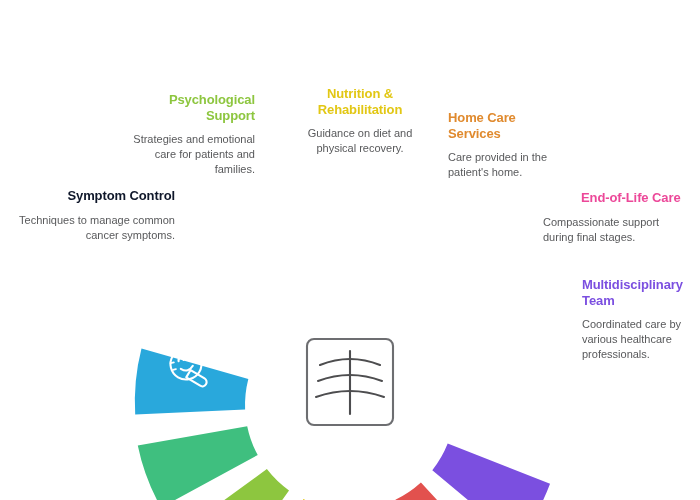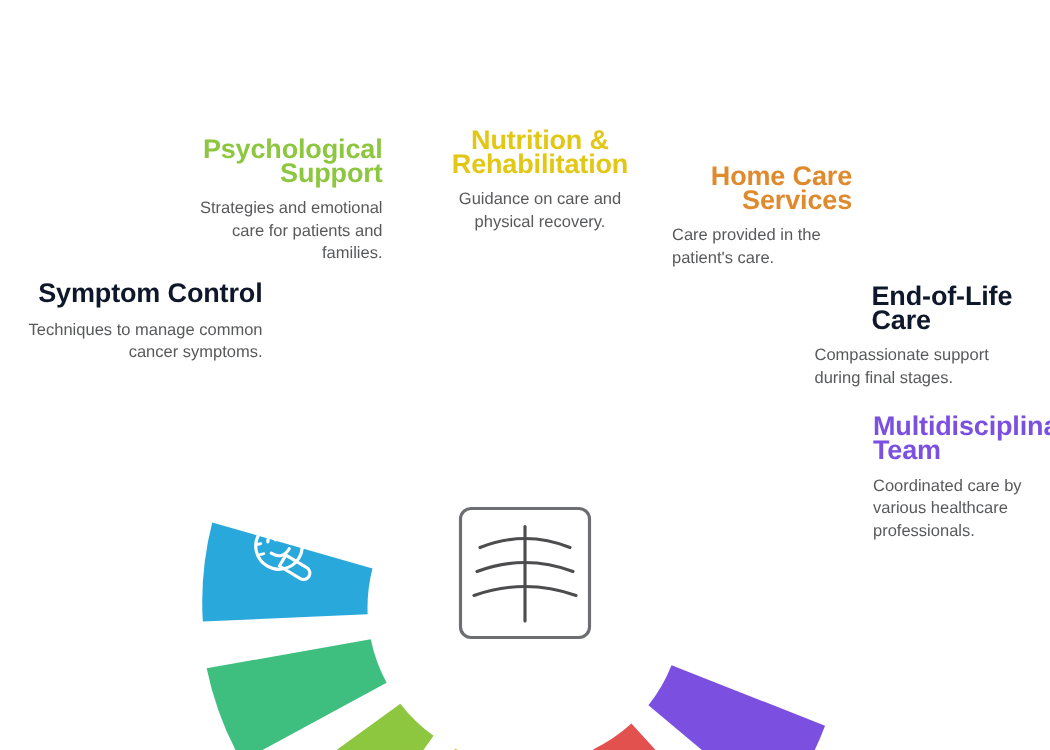--- a/index.html
+++ b/index.html
@@ -14,21 +14,21 @@
 
   
   #fan{position:absolute;left:0;top:0;width:700px;height:500px;}
 
   
   .label{
     position:absolute;
     box-sizing:border-box;
   }
   .label .title{
-    font-size:18px;
+    font-size:13px;
     font-weight:bold;
     line-height:15.5px;
     letter-spacing:-0.1px;
     margin:0 0 9px 0;
   }
   .label .desc{
     font-size:11px;
     line-height:15px;
     color:#58595b;
     margin:0;
@@ -159,30 +159,30 @@
     <p class="desc">Techniques to manage common cancer symptoms.</p>
   </div>
 
   <div class="label right-al" id="lbl-psych">
     <p class="title" style="color: rgb(141, 198, 63);">Psychological Support</p>
     <p class="desc">Strategies and emotional care for patients and families.</p>
   </div>
 
   <div class="label" id="lbl-nutrition">
     <p class="title" style="color: rgb(226, 199, 20);">Nutrition &amp; Rehabilitation</p>
-    <p class="desc">Guidance on care and physical recovery.</p>
+    <p class="desc">Guidance on diet and physical recovery.</p>
   </div>
 
   <div class="label left-al" id="lbl-home">
-    <p class="title" style="color: rgb(224, 138, 46); text-align: right;">Home Care Services</p>
-    <p class="desc">Care provided in the patient's care.</p>
+    <p class="title" style="color: rgb(224, 138, 46);">Home Care Services</p>
+    <p class="desc">Care provided in the patient's home.</p>
   </div>
 
   <div class="label left-al" id="lbl-eol">
-    <p class="title" style="color: #0f172a; padding-left: 38px;">End-of-Life Care</p>
+    <p class="title" style="color: #ec4899; padding-left: 38px;">End-of-Life Care</p>
     <p class="desc">Compassionate support during final stages.</p>
   </div>
 
   <div class="label left-al" id="lbl-multi">
     <p class="title" style="color: rgb(123, 79, 224);">Multidisciplinary Team</p>
     <p class="desc">Coordinated care by various healthcare professionals.</p>
   </div>
 
 </div>
 

